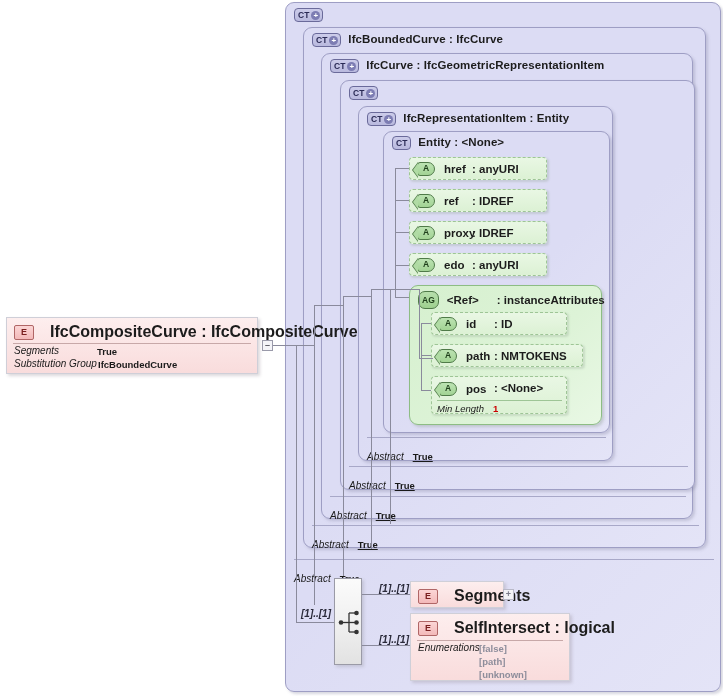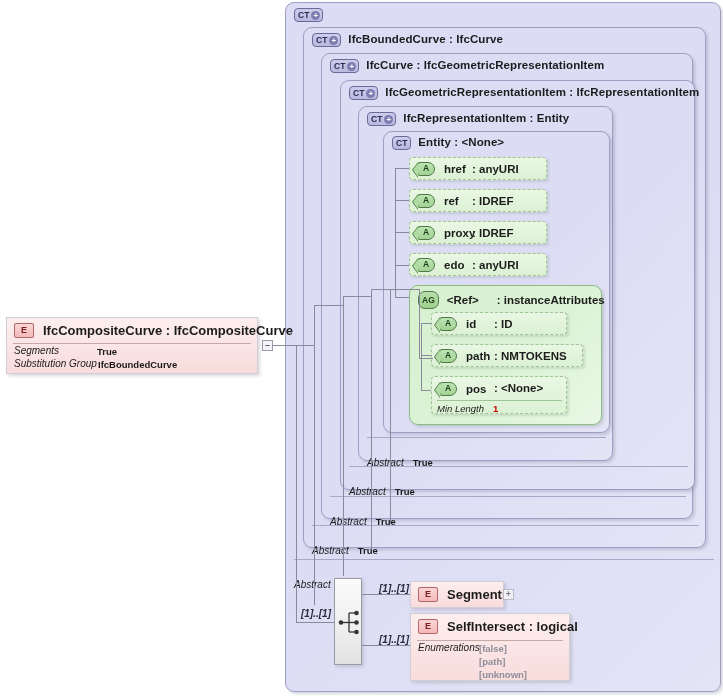--- a/index.html
+++ b/index.html
@@ -62,21 +62,22 @@
   .badge.nop{padding:0 3px;}
 
   
   .abs-foot{
     position:absolute;
     left:8px;
     height:17px;
     border-top:1px solid #a8a8c8;
     box-sizing:border-box;
     white-space:nowrap;
-    padding-top:18px;
+    padding-top:12px;
+    text-decoration:underline;
   }
   .abs-foot i{
     font-style:italic;
     font-size:10px;
     color:#1a1a1a;
     display:inline-block;
   }
   .abs-foot b{
     font-weight:bold;
     font-size:9.5px;
@@ -166,21 +167,21 @@
   .ebox-head{position:absolute;left:7px;top:5px;display:flex;align-items:center;white-space:nowrap;}
   .badge-e{
     display:inline-flex;align-items:center;justify-content:center;
     width:20px;height:15px;
     border:1px solid #b06666;
     border-radius:2px;
     background:linear-gradient(#fbd5d5,#f3b9b9);
     font-size:9px;font-weight:bold;color:#7a2020;
     line-height:1;box-sizing:border-box;
   }
-  .ebox-title{font-size:13px;font-weight:bold;margin-left:9px;color:#1c1c1c;}
+  .ebox-title{font-size:16px;font-weight:bold;margin-left:16px;color:#1c1c1c;}
   .ebox-sep{position:absolute;left:6px;right:6px;border-top:1px solid #c7a8a8;}
   .prop-label{position:absolute;font-style:italic;font-size:10px;color:#1a1a1a;white-space:nowrap;}
   .prop-val{position:absolute;font-size:9.5px;font-weight:bold;color:#1a1a1a;white-space:nowrap;}
   .prop-val.dim{color:#8d8d9b;font-weight:bold;}
 
   
   .expander{
     position:absolute;
     width:11px;height:11px;
     border:1px solid #b9b9c8;
@@ -253,21 +254,20 @@
     <i>Abstract</i><b>True</b>
   </div>
 </div>
 
 <div class="ct-box" style="left:340px;top:80px;width:355px;height:410px;">
   <div class="ct-head" style="top:5px;">
     <span class="badge">
       <span>CT</span>
         <span class="plus">+</span>
     </span>
-    <span class="ct-title">IfcGeometricRepresentationItem : IfcRepresentationItem</span>
   </div>
   <div class="abs-foot" style="top:385px;width:339px;">
     <i>Abstract</i><b>True</b>
   </div>
 </div>
 
 <div class="ct-box" style="left:358px;top:106px;width:255px;height:355px;">
   <div class="ct-head" style="top:5px;">
     <span class="badge">
       <span>CT</span>

